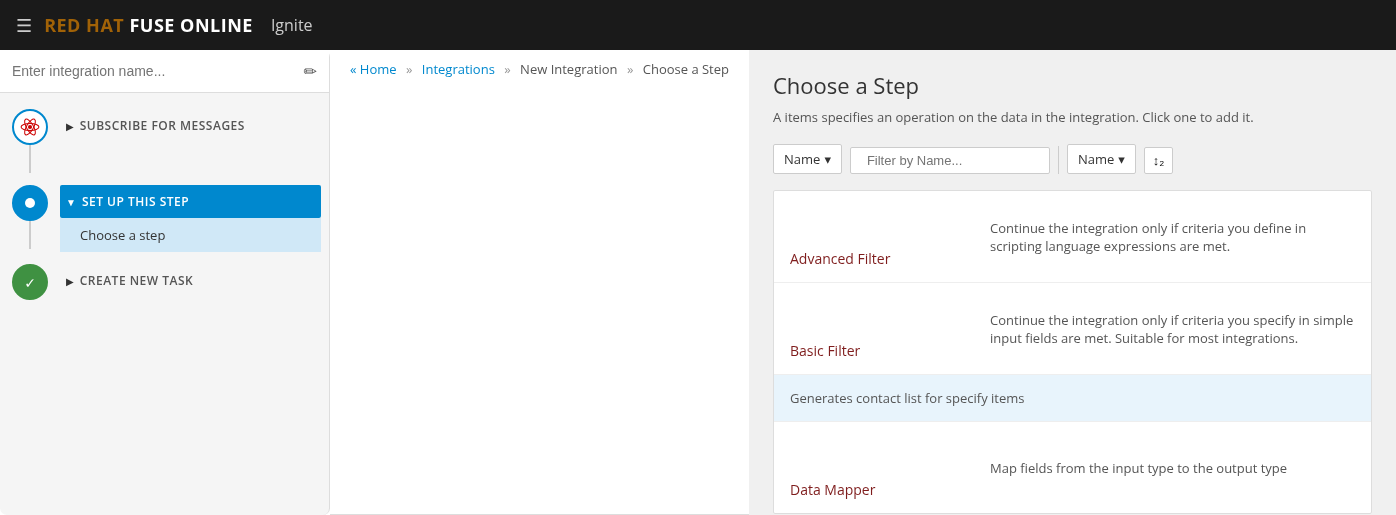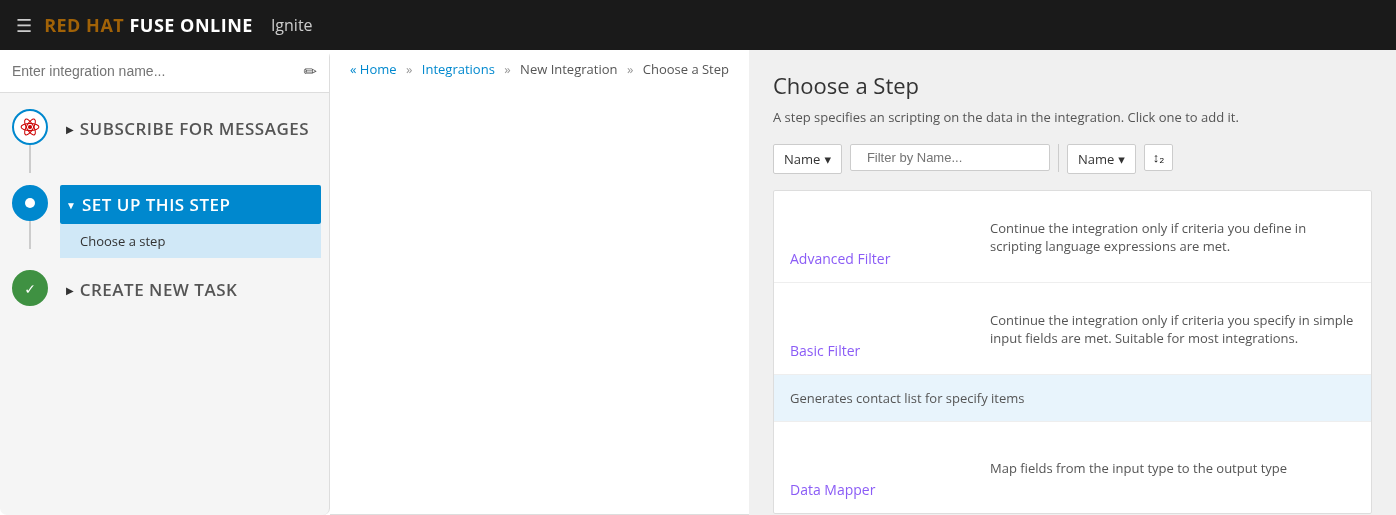--- a/index.html
+++ b/index.html
@@ -145,21 +145,21 @@
     }
     .step-row.active {
       background: #0088ce;
       color: #fff;
     }
     .step-row .chevron {
       font-size: 10px;
       margin-right: 6px;
     }
     .step-row .step-label {
-      font-size: 17px;
+      font-size: 12px;
       font-weight: 600;
       letter-spacing: 0.5px;
       text-transform: uppercase;
     }
     .step-row.active .step-label { color: #fff; text-align: right; }
     .step-row:not(.active) .step-label { color: #555; }
 
     .choose-step-sub {
       background: #d0e8f7;
       padding: 8px 12px 8px 20px;
@@ -199,21 +199,21 @@
     }
     .content-body .subtitle {
       font-size: 13px;
       color: #555;
       margin-bottom: 18px;
     }
 
     
     .filter-bar {
       display: flex;
-      align-items: flex-start;
+      align-items: flex-end;
       gap: 8px;
       margin-bottom: 16px;
     }
     .filter-select {
       border: 1px solid #ccc;
       background: #fff;
       padding: 5px 10px;
       font-size: 13px;
       border-radius: 2px;
       cursor: pointer;
@@ -269,21 +269,21 @@
       border-bottom: 1px solid #eee;
       cursor: pointer;
       position: relative;
     }
     .step-table-row:last-child { border-bottom: none; }
     .step-table-row.highlighted { background: #e8f4fc; }
     .step-table-row .row-name {
       width: 200px;
       font-size: 14px;
       font-weight: 500;
-      color: #8b5cf6;
+      color: #7f1d1d;
       flex-shrink: 0;
       margin-top: 44px;
     }
     .step-table-row .row-desc {
       flex: 1;
       font-size: 13px;
       color: #555;
     }
 
     
@@ -373,21 +373,21 @@
       <span class="sep">»</span>
       <a href="#">Integrations</a>
       <span class="sep">»</span>
       <span class="current">New Integration</span>
       <span class="sep">»</span>
       <span class="current">Choose a Step</span>
     </div>
 
     <div class="content-body">
       <h1>Choose a Step</h1>
-      <p class="subtitle">A step specifies an scripting on the data in the integration. Click one to add it.</p>
+      <p class="subtitle">A items specifies an operation on the data in the integration. Click one to add it.</p>
 
       <div class="filter-bar">
         <div class="filter-select">
           <span>Name</span>
           <span>▾</span>
         </div>
         <input class="filter-input" type="text" placeholder="Filter by Name..." style="">
         <div class="filter-divider"></div>
         <div class="sort-select">
           <span>Name</span>

